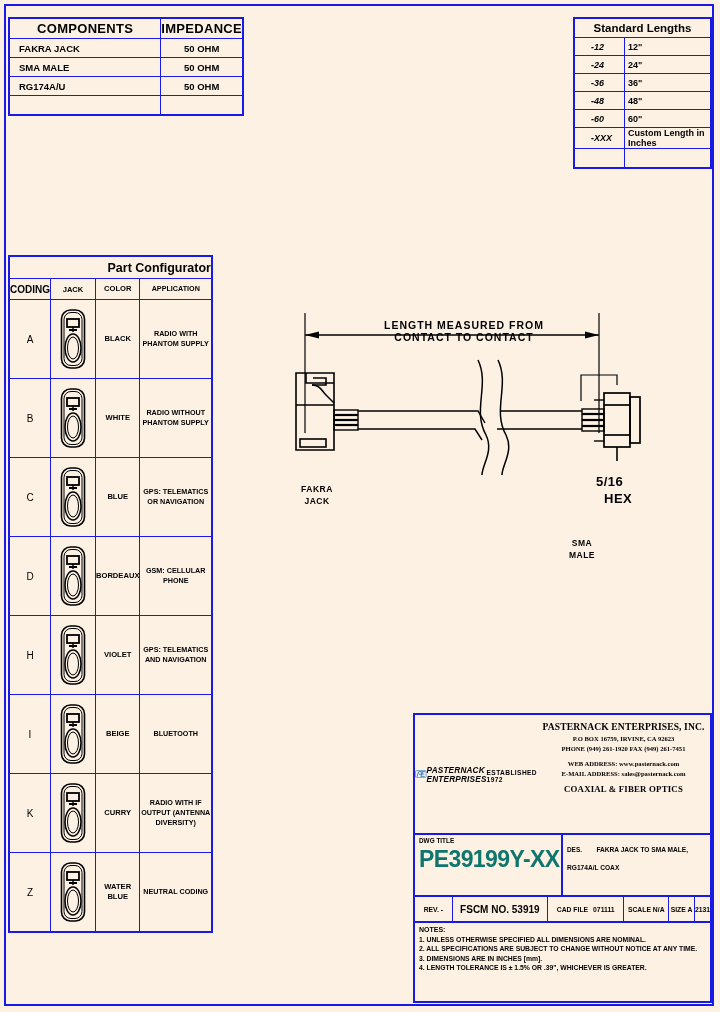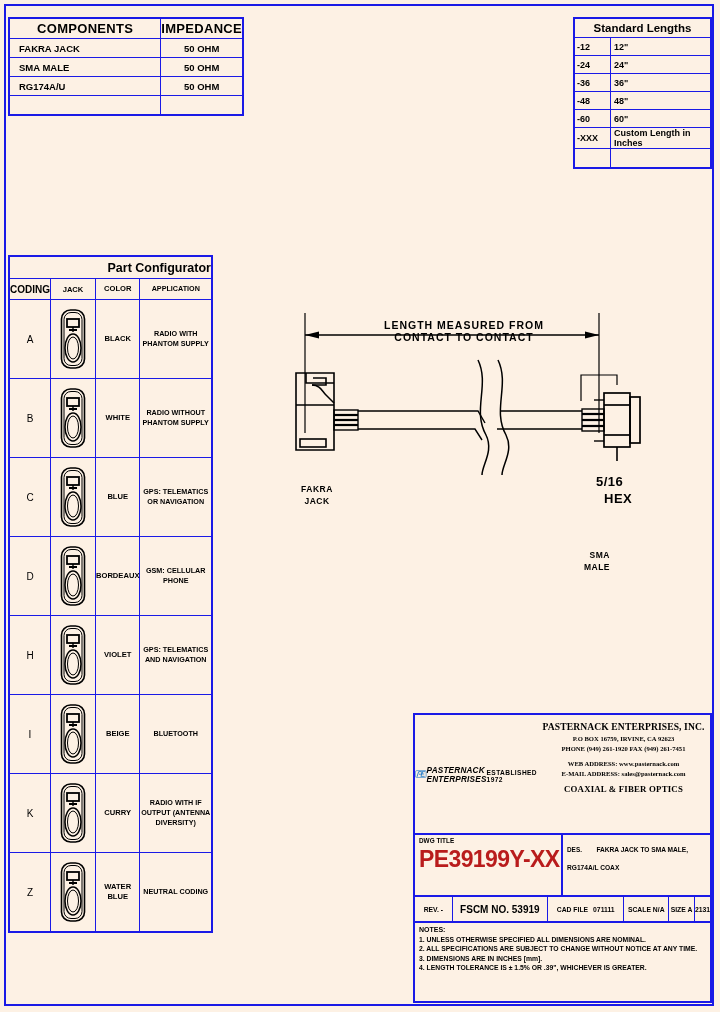--- a/index.html
+++ b/index.html
@@ -24,21 +24,21 @@
   #components-table table{width:100%;}
   #components-table .hdr{font-weight:bold;font-size:13px;text-align:center;height:19px;letter-spacing:.3px;}
   #components-table .cell{font-size:9.5px;font-weight:bold;height:18px;padding-left:9px;}
   #components-table .cellc{font-size:9.5px;font-weight:bold;height:18px;text-align:center;}
   #components-table .blank{height:18px;}
 
   
   #lengths-table{position:absolute;left:573px;top:17px;width:139px;}
   #lengths-table table{width:100%;}
   #lengths-table .hdr{font-weight:bold;font-size:11.5px;text-align:center;height:18px;}
-  #lengths-table .c1{width:33px;font-size:9px;font-weight:bold;height:17px;padding-left:2px;}
+  #lengths-table .c1{width:33px;font-size:9px;font-weight:bold;height:17px;padding-left:16px;font-style:italic;}
   #lengths-table .c2{font-size:9px;font-weight:bold;height:17px;padding-left:3px;}
   #lengths-table .blank{height:18px;}
 
   
   #part-configurator{position:absolute;left:8px;top:255px;width:205px;}
   #part-configurator table{width:100%;}
   #pc-title{font-weight:bold;font-size:12.5px;text-align:right;height:21px;}
   #pc-notes{font-size:9.3px;font-weight:bold;height:34px;padding:2px 0 2px 3px;line-height:14px;}
   .pc-h{font-size:7.6px;font-weight:bold;text-align:center;height:20px;}
   .pc-code{width:34px;text-align:center;font-size:10px;}
@@ -60,21 +60,21 @@
   #logo-est{font-size:6.6px;font-weight:bold;letter-spacing:.4px;margin-top:3px;}
   #company-info{flex:1;text-align:center;padding-top:6px;font-family:Liberation Serif, serif;}
   #company-name{font-size:9.6px;font-weight:bold;letter-spacing:.1px;}
   .comp-line{font-size:6.6px;font-weight:bold;margin-top:3px;}
   #company-web{margin-top:8px;}
   #company-tag{font-size:8.8px;font-weight:bold;margin-top:7px;letter-spacing:.2px;}
 
   #dwg-row{display:flex;height:62px;border-bottom:2px solid #1a1ae6;box-sizing:border-box;}
   #dwg-title-cell{width:148px;border-right:2px solid #1a1ae6;box-sizing:border-box;padding:2px 0 0 4px;}
   #dwg-label{font-size:6.4px;font-weight:bold;}
-  #dwg-number{font-size:23px;font-weight:bold;color:#b91c1c;letter-spacing:-.6px;margin-top:2px;}
+  #dwg-number{font-size:23px;font-weight:bold;color:#0f766e;letter-spacing:-.6px;margin-top:2px;}
   #des-cell{flex:1;padding:3px 0 0 4px;}
   #des-label{font-size:6.4px;font-weight:bold;}
   #des-text{font-size:6.6px;font-weight:bold;margin-left:10px;}
 
   #spec-row{display:flex;height:26px;border-bottom:2px solid #1a1ae6;box-sizing:border-box;align-items:center;}
   #spec-row>div{height:100%;display:flex;align-items:center;justify-content:center;border-right:1px solid #1a1ae6;box-sizing:border-box;}
   #spec-row>div:last-child{border-right:0;}
   .sp-sm{font-size:6.8px;font-weight:bold;}
   .sp-md{font-size:10px;font-weight:bold;}
   #cell-rev{width:38px;}
@@ -377,21 +377,21 @@
     <div class="lbl" style="left:92px;top:14px;width:180px;font-size:10.5px;letter-spacing:1px;">
       <div>LENGTH MEASURED FROM</div>
       <div>CONTACT TO CONTACT</div>
     </div>
 
     <div class="lbl" style="left:4px;top:178px;width:62px;">
       <div>FAKRA</div>
       <div>JACK</div>
     </div>
 
-    <div class="lbl" style="left:272px;top:244px;width:56px;text-align:right;">
+    <div class="lbl" style="left:272px;top:232px;width:56px;">
       <div>SMA</div>
       <div>MALE</div>
     </div>
 
     <div class="lbl" style="left:314px;top:168px;width:48px;font-size:13px;text-align:left;line-height:17px;">
       <div>5/16</div>
       <div style="margin-left:8px;">HEX</div>
     </div>
   </div>
 

